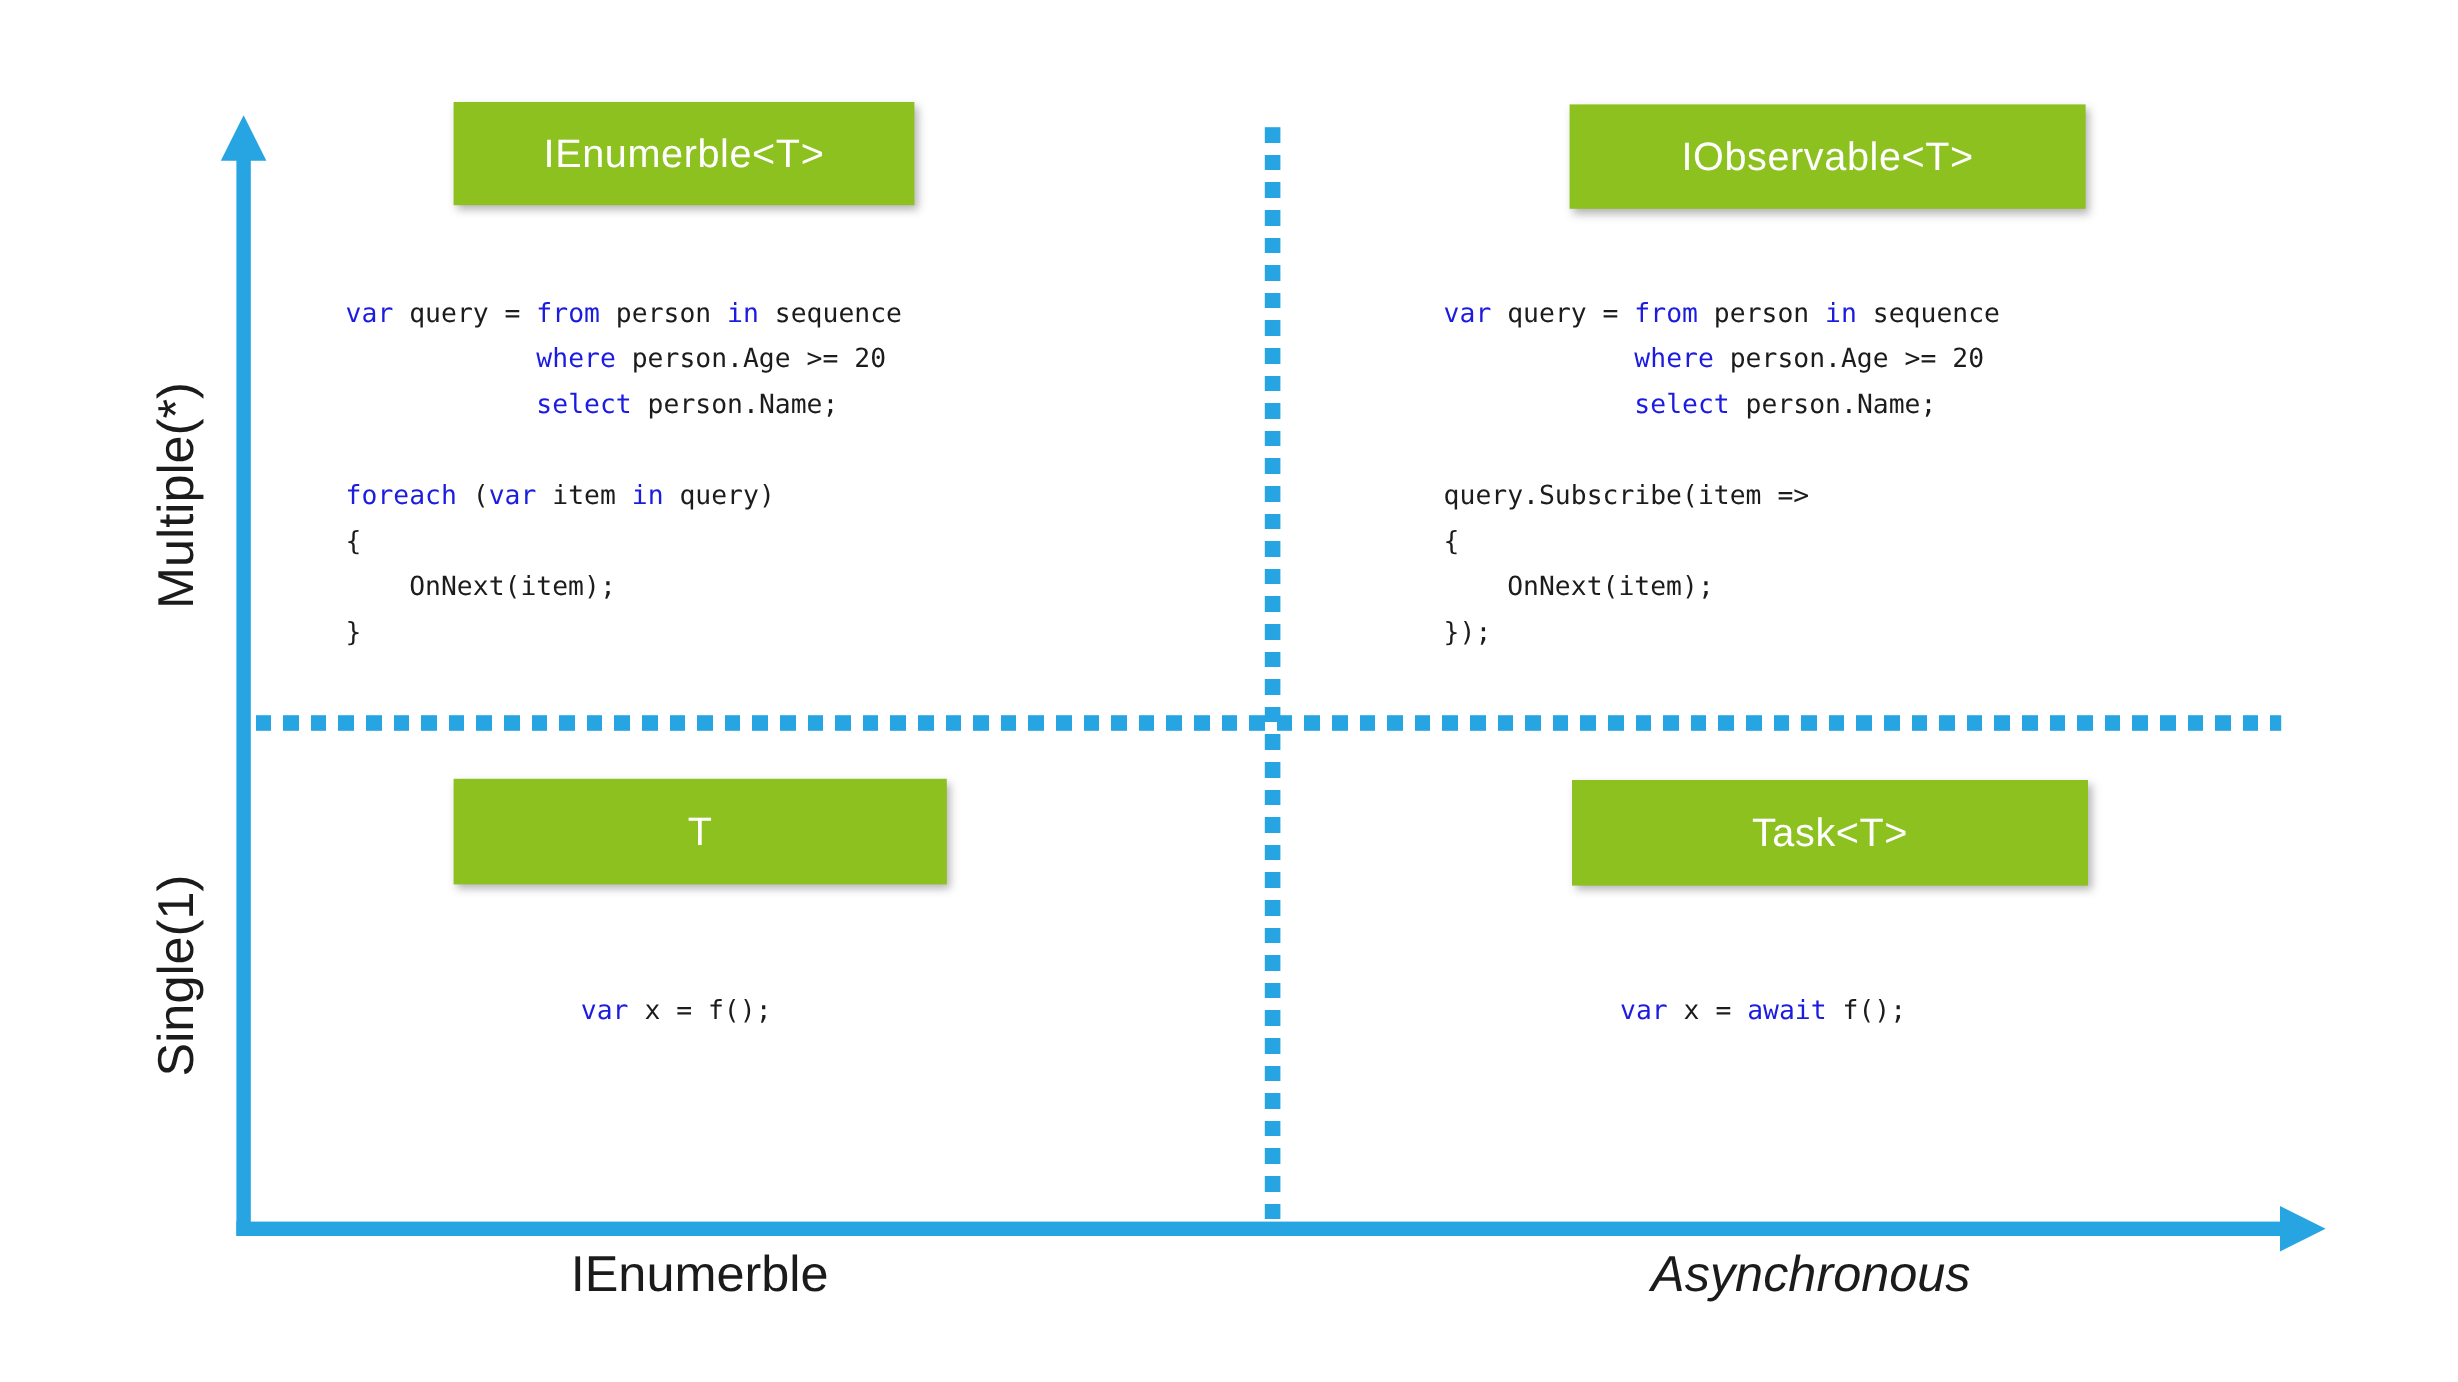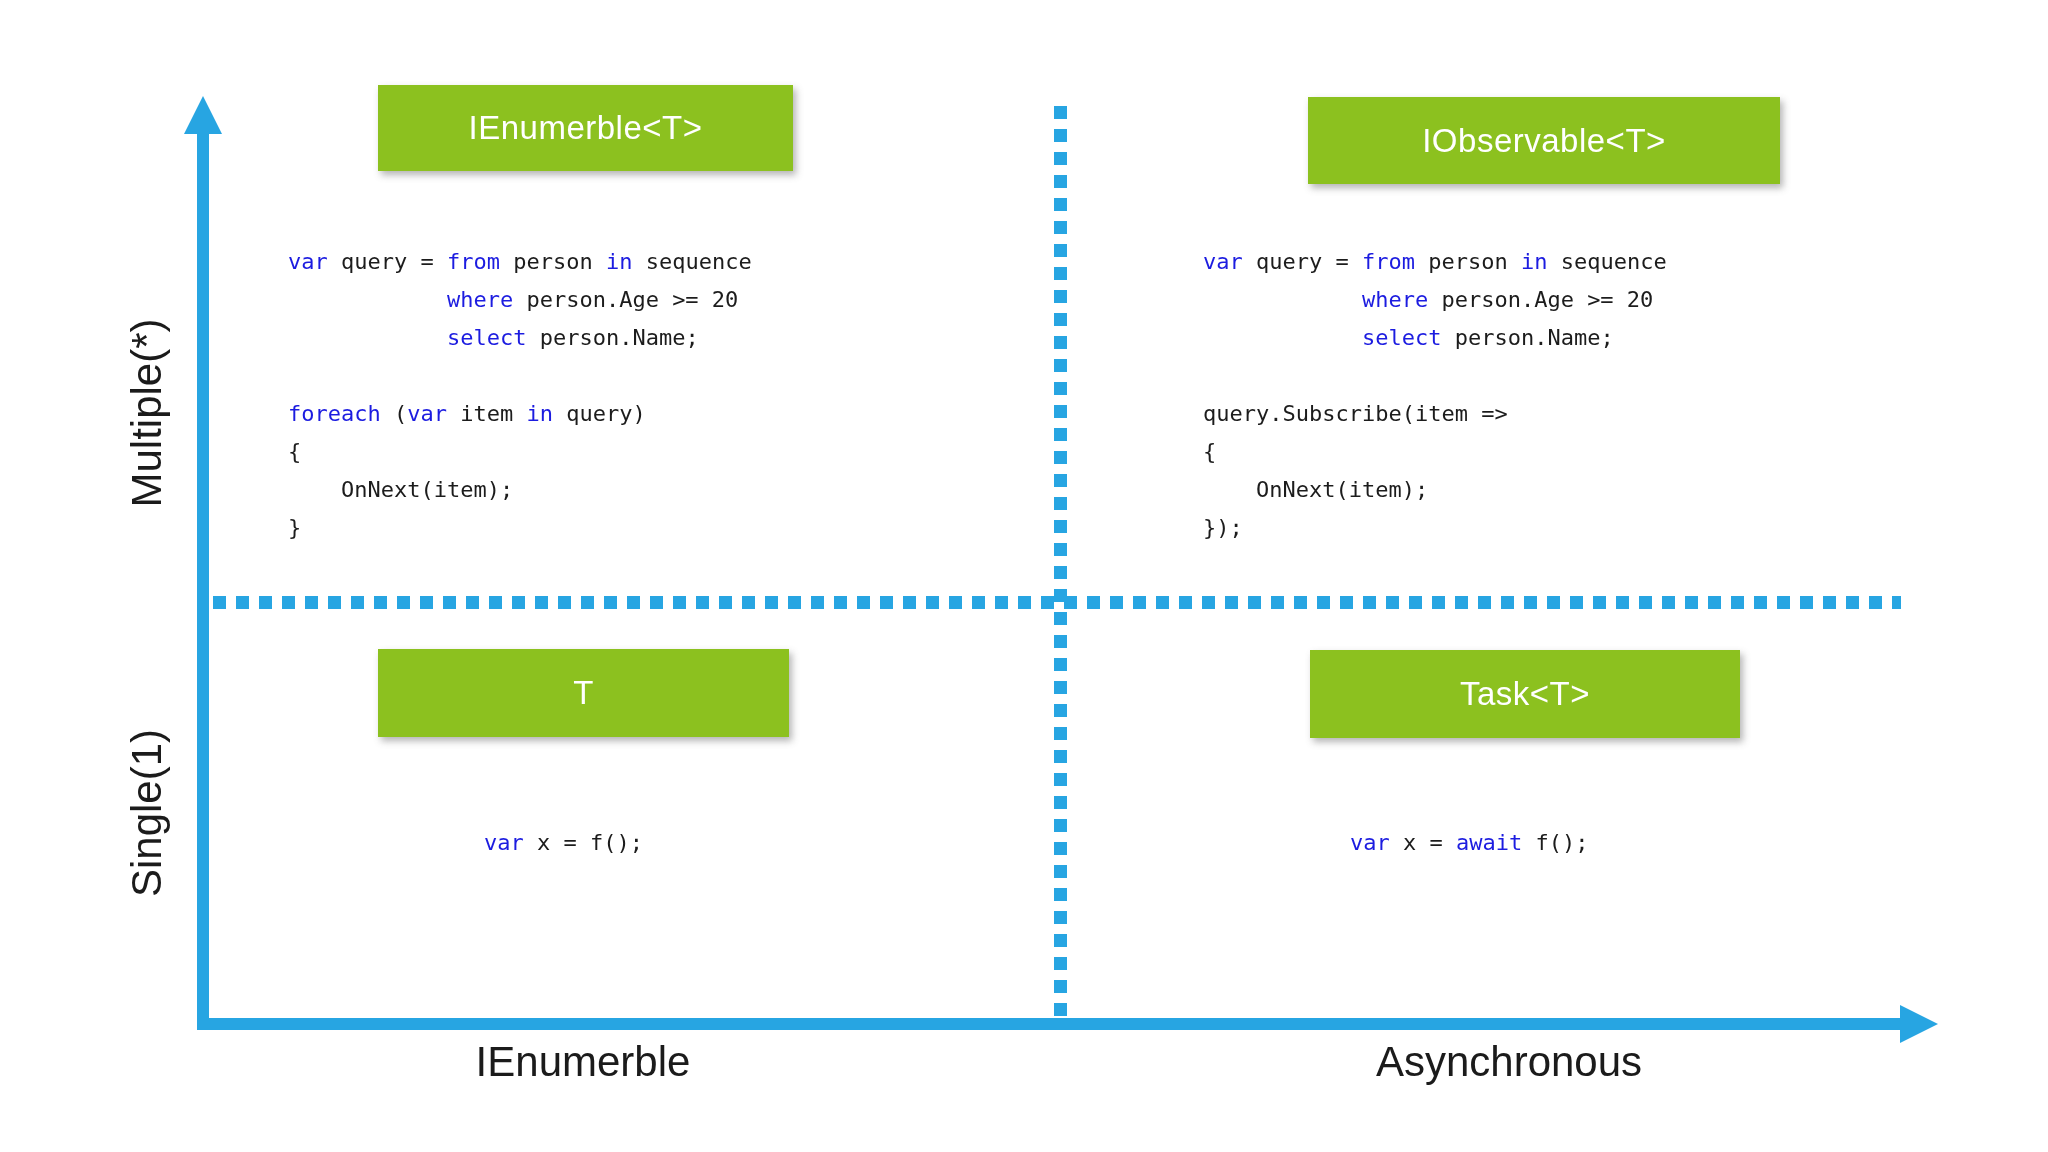--- a/index.html
+++ b/index.html
@@ -44,22 +44,22 @@
       var(--axis-blue) 0,var(--axis-blue) 13px,transparent 13px,transparent 23px);
   }
 
   
   .gbox{
     position:absolute;background:var(--box-green);
     box-shadow:3px 4px 7px rgba(90,90,90,0.45);
     display:flex;align-items:center;justify-content:center;
     color:#ffffff;font-size:33px;letter-spacing:0.5px;
   }
-  .gbox-tl{left:378px;top:85px;width:415px;height:86px;}
-  .gbox-tr{left:1308px;top:97px;width:472px;height:87px;}
+  .gbox-tl{left:378px;top:85px;width:384px;height:86px;}
+  .gbox-tr{left:1308px;top:87px;width:430px;height:87px;}
   .gbox-bl{left:378px;top:649px;width:411px;height:88px;}
   .gbox-br{left:1310px;top:650px;width:430px;height:88px;}
 
   
   .code{
     position:absolute;font-family:"DejaVu Sans Mono",monospace;
     font-size:22px;line-height:38px;color:var(--code-ink);
     white-space:pre;
   }
   .code-tl{left:288px;top:243px;}
@@ -70,21 +70,21 @@
 
   
   .axis-label{
     position:absolute;color:var(--label-ink);font-size:42px;
     white-space:nowrap;transform:translate(-50%,-50%);
   }
   .axis-label-v{transform:translate(-50%,-50%) rotate(-90deg);}
   .lbl-multiple{left:147px;top:413px;}
   .lbl-single{left:147px;top:813px;}
   .lbl-sync{left:583px;top:1062px;}
-  .lbl-async{left:1509px;top:1062px;}
+  .lbl-async{left:1509px;top:1062px;font-style:italic;}
 </style>
 </head>
 <body>
 
 <div class="canvas">
 
   <div class="axis y-shaft"></div>
   <div class="head head-up"></div>
   <div class="axis x-shaft"></div>
   <div class="head head-right"></div>

